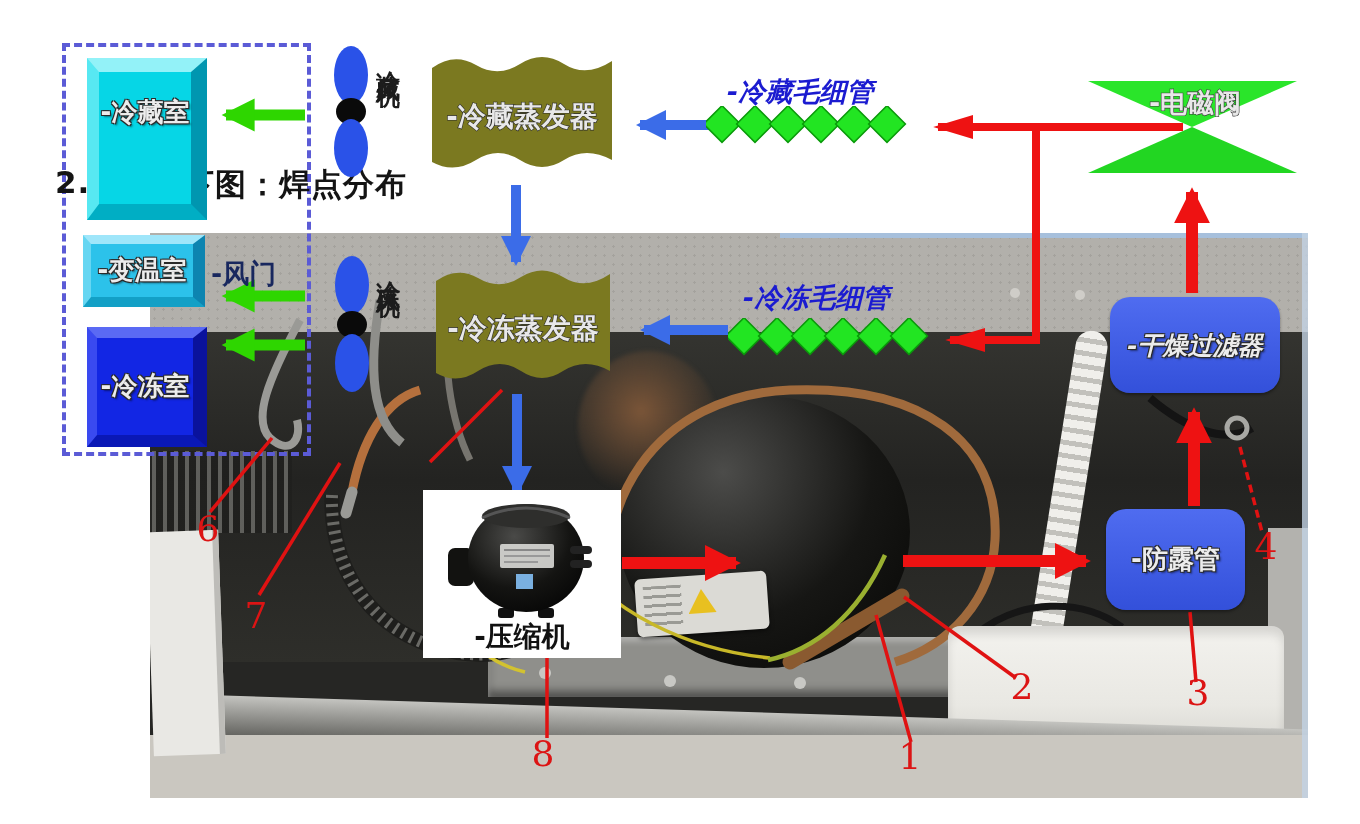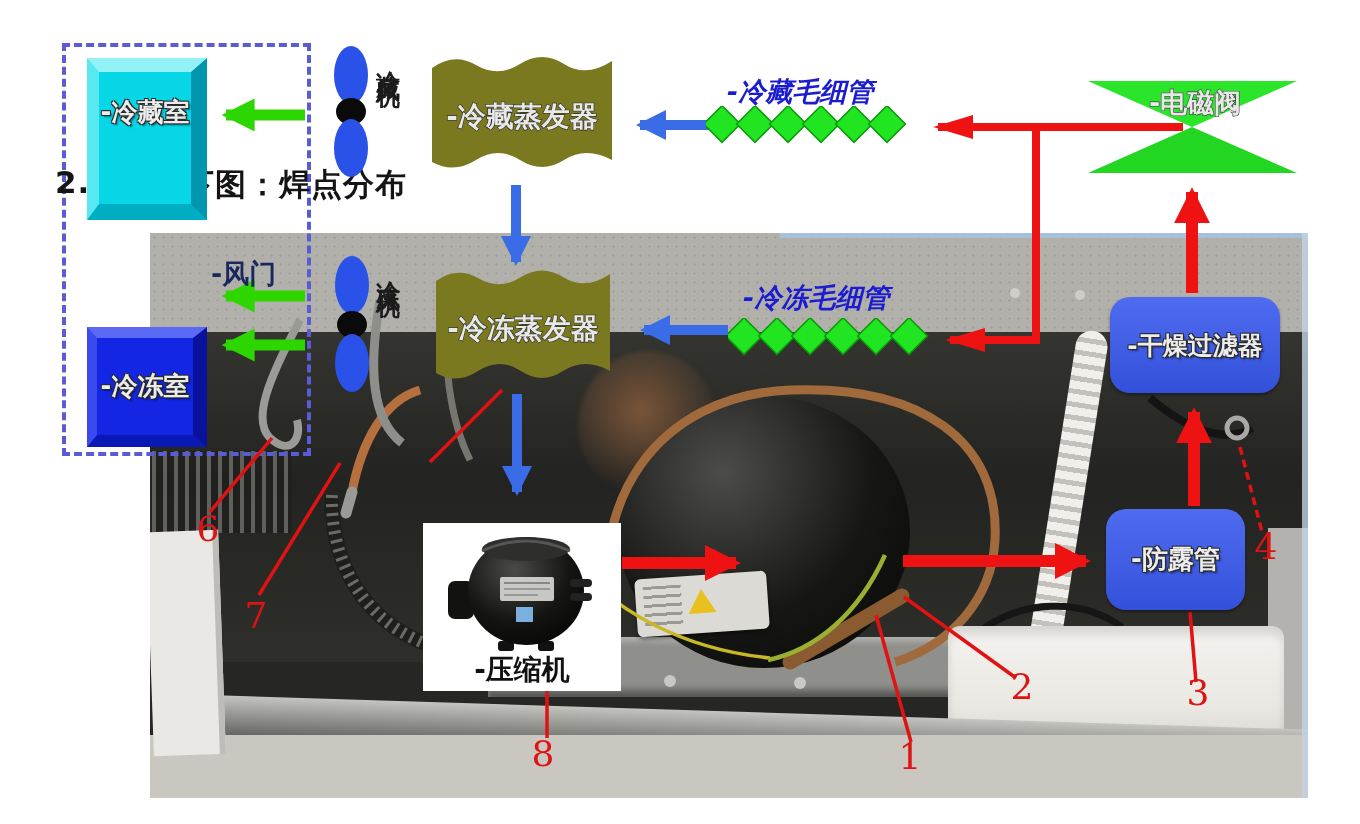--- a/index.html
+++ b/index.html
@@ -74,21 +74,21 @@
   .fan .hub{position:absolute;background:#0a0a0a;border-radius:50%;width:30px;height:27px;left:2px;}
   .fan-label{z-index:5;writing-mode:vertical-rl;text-orientation:upright;color:#1c1c1c;font-weight:bold;
         font-size:24px;letter-spacing:4px;line-height:1;}
 
   
   .pill{z-index:5;display:flex;align-items:center;justify-content:center;border-radius:20px;
         background:linear-gradient(180deg,#4f6cf0 0%,#3350da 100%);box-shadow:0 2px 3px rgba(0,0,0,.35);}
 
   
   .comp-box{z-index:5;left:423px;top:490px;width:198px;height:168px;background:#ffffff;
-        display:flex;flex-direction:column;align-items:center;margin-top:33px;}
+        display:flex;flex-direction:column;align-items:center;}
   .comp-box .comp-label{color:#111;font-weight:bold;font-size:28px;margin-top:-4px;}
 
   
   .num{z-index:6;color:#dc1414;font-family:"DejaVu Serif","Liberation Serif",serif;font-size:36px;
         transform:translate(-50%,-50%);line-height:1;}
 
   svg{display:block;}
   .overlay{z-index:4;left:0;top:0;pointer-events:none;}
   .flagsvg,.bowtiesvg{z-index:5;pointer-events:none;}
   .flag-text,.bowtie-text{font-family:"DejaVu Sans","Liberation Sans",sans-serif;font-weight:bold;}
@@ -191,20 +191,23 @@
       <path d="M876 615 L911 742"></path>
       <path d="M904 597 L1016 678"></path>
       <path d="M1190 612 L1196 682"></path>
       <path d="M1240 447 L1262 532" stroke-dasharray="8 5"></path>
     </g>
   </svg>
 
   <div class="abs box3d box-cold">
     <span class="metal-label">-冷藏室</span>
   </div>
+  <div class="abs box3d box-vtemp">
+    <span class="metal-label">-变温室</span>
+  </div>
   <div class="abs box3d box-freeze">
     <span class="metal-label">-冷冻室</span>
   </div>
   <div class="abs damper">-风门</div>
 
   <div class="abs fan" style="left:334px;top:46px;width:34px;height:130px;">
     <div class="blade" style="top:0;"></div>
     <div class="hub" style="top:52px;"></div>
     <div class="blade" style="top:73px;"></div>
   </div>
@@ -247,21 +250,21 @@
       <rect x="168" y="5" width="26" height="26" transform="rotate(45 181 18)"></rect>
     </g>
   </svg>
 
   <svg class="abs bowtiesvg" width="215" height="100" viewBox="0 0 215 100" style="left:1085px;top:76px;">
     <polygon points="3,5 212,5 107,51" fill="#2ae52a"></polygon>
     <polygon points="3,97 212,97 107,51" fill="#22d622"></polygon>
     <text class="bowtie-text" x="110" y="36" font-size="27" text-anchor="middle" fill="#e8e8e8" stroke="#3a3a3a" stroke-width="1.2" paint-order="stroke">-电磁阀</text>
   </svg>
 
-  <div class="abs pill" style="left:1110px;top:297px;width:170px;height:96px;">
+  <div class="abs pill" style="left:1110px;top:297px;width:170px;height:96px;font-style:italic;">
     <span class="metal-label" style="font-size:25px;">-干燥过滤器</span>
   </div>
   <div class="abs pill" style="left:1106px;top:509px;width:139px;height:101px;text-align:center;">
     <span class="metal-label">-防露管</span>
   </div>
 
   <div class="comp-box abs">
     <svg width="160" height="126" viewBox="0 0 160 126" style="margin-top:6px;">
       <defs>
         <radialGradient id="gb" cx="40%" cy="30%" r="80%">

